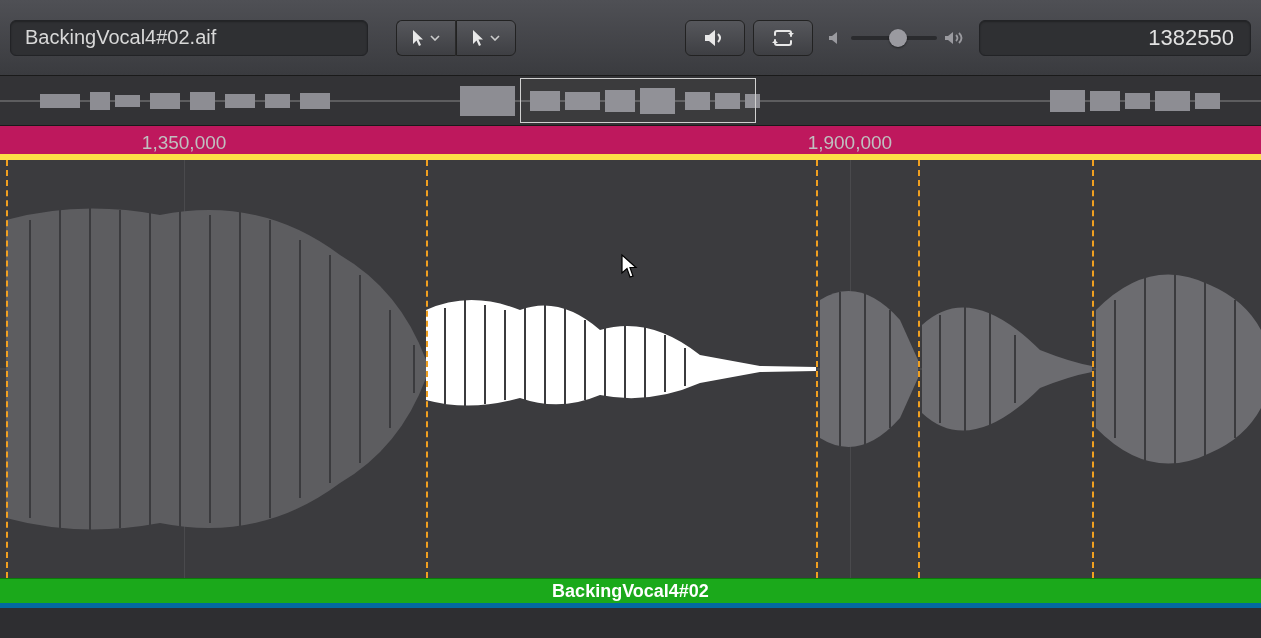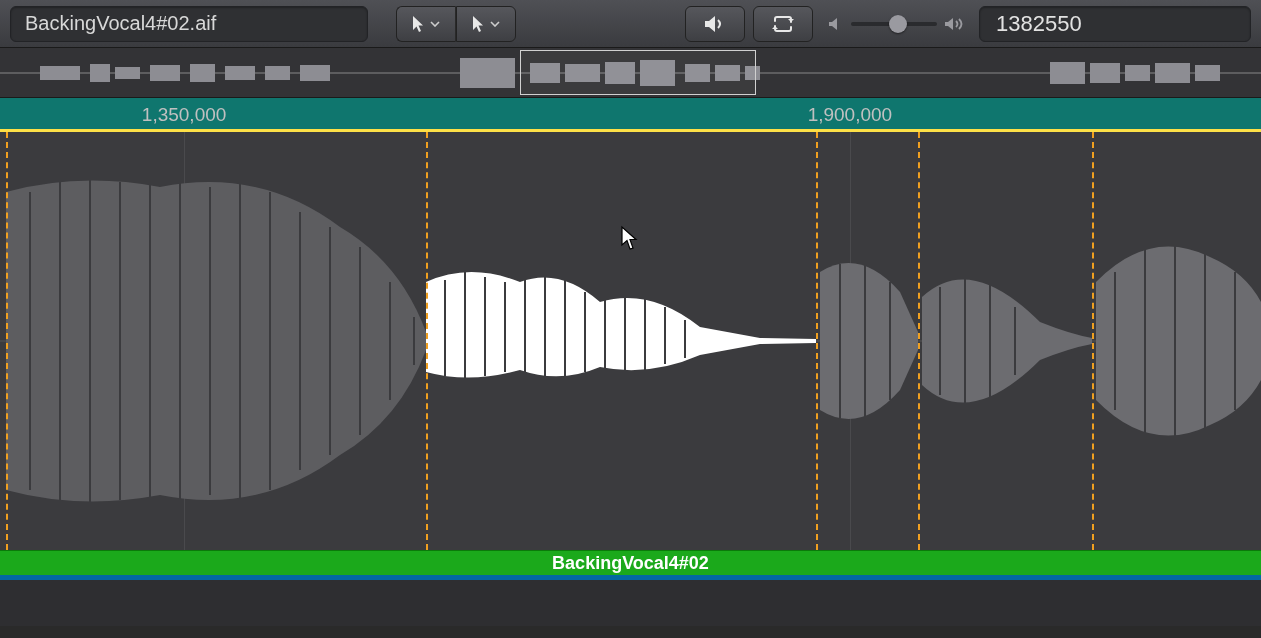--- a/index.html
+++ b/index.html
@@ -7,21 +7,21 @@
     width: 1261px;
     height: 638px;
     background: #2a2a2a;
     font-family: -apple-system, "Helvetica Neue", Arial, sans-serif;
     overflow: hidden;
     position: relative;
   }
 
   
   .toolbar {
-    height: 48px;
+    height: 76px;
     background: linear-gradient(to bottom, #4f5055 0%, #3a3b3f 100%);
     display: flex;
     align-items: center;
     padding: 0 10px;
     gap: 8px;
     border-bottom: 1px solid #1a1a1a;
   }
 
   .filename-field {
     width: 358px;
@@ -100,21 +100,21 @@
     height: 36px;
     background: #2f3033;
     border: 1px solid #222326;
     border-radius: 6px;
     color: #e2e2e2;
     font-size: 22px;
     text-align: right;
     padding: 4px 16px;
     display: flex;
     align-items: center;
-    justify-content: flex-start;
+    justify-content: flex-end;
     box-shadow: inset 0 1px 2px rgba(0,0,0,0.3);
   }
 
   
   .overview {
     height: 50px;
     background: #333336;
     position: relative;
     border-bottom: 1px solid #1a1a1a;
   }
@@ -126,23 +126,23 @@
     left: 520px;
     width: 236px;
     border: 1px solid #d0d0d0;
     background: rgba(255,255,255,0.04);
     cursor: grab;
   }
 
   
   .ruler {
     height: 34px;
-    background: #0f766e;
-    position: relative;
-    border-bottom: 3px solid #fde047;
+    background: #be185d;
+    position: relative;
+    border-bottom: 6px solid #fde047;
     color: #c0c0c0;
     font-size: 19px;
   }
   .ruler .tick-label {
     position: absolute;
     top: 6px;
     transform: translateX(-50%);
   }
 
   

